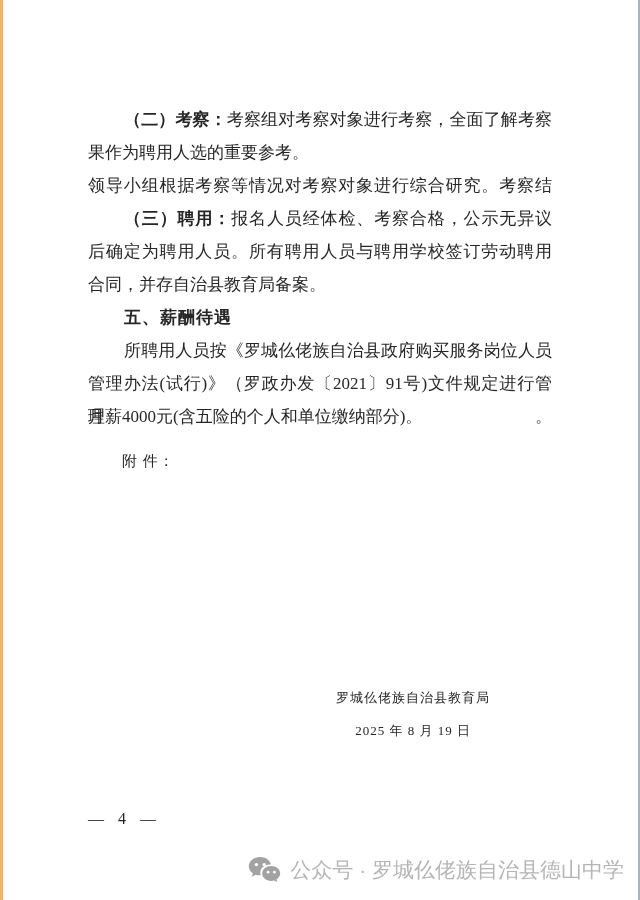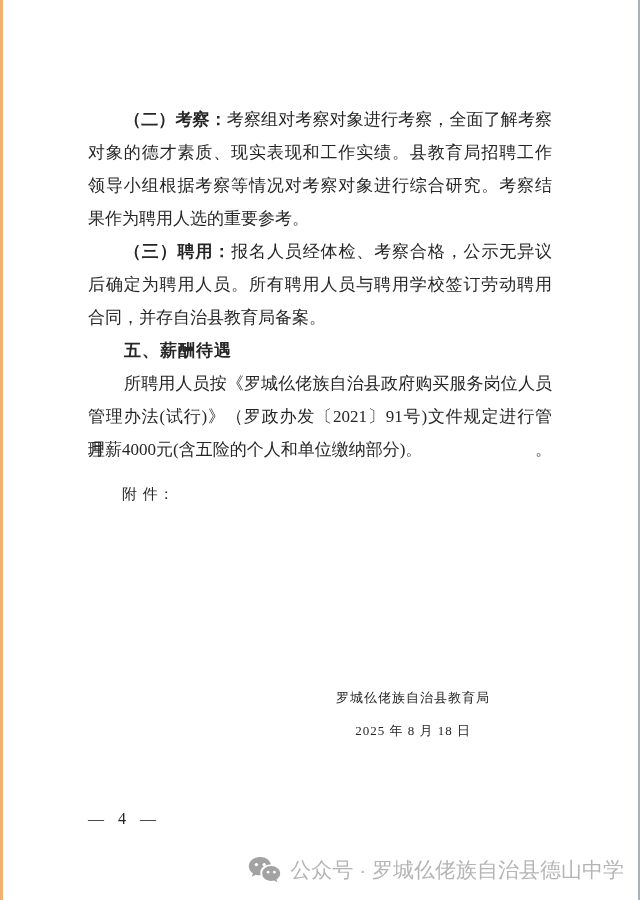--- a/index.html
+++ b/index.html
@@ -76,42 +76,41 @@
 </head>
 <body>
 
 <div class="page">
   <div class="edge-left"></div>
   <div class="edge-right"></div>
 
   <div class="content">
 
     <div class="line just indent"><span class="b">（二）考察：</span><span>考察组对考察对象进行考察，全面了解考察</span></div>
-    <div class="line just">对象的德才素质、现实表现和工作实绩。县教育局招聘工作</div>
+    <div class="line">果作为聘用人选的重要参考。</div>
     <div class="line just">领导小组根据考察等情况对考察对象进行综合研究。考察结</div>
-    <div class="line">果作为聘用人选的重要参考。</div>
 
     <div class="line just indent"><span class="b">（三）聘用：</span><span>报名人员经体检、考察合格，公示无异议</span></div>
     <div class="line just">后确定为聘用人员。所有聘用人员与聘用学校签订劳动聘用</div>
     <div class="line">合同，并存自治县教育局备案。</div>
 
     <div class="line heading indent">五、薪酬待遇</div>
 
     <div class="line just indent">所聘用人员按《罗城仫佬族自治县政府购买服务岗位人员</div>
     <div class="line just">管理办法(试行)》（罗政办发〔2021〕91号)文件规定进行管理。</div>
     <div class="line">月薪4000元(含五险的个人和单位缴纳部分)。</div>
 
     <div class="attachments">
       <div class="att-label">附 件：</div>
     </div>
   </div>
 
   <div class="signature">
     <div class="sig-line">罗城仫佬族自治县教育局</div>
-    <div class="sig-line">2025 年 8 月 18 日</div>
+    <div class="sig-line">2025 年 8 月 19 日</div>
   </div>
 
   <div class="page-number">—  4  —</div>
 
   <div class="watermark">
     <svg class="wm-icon" width="33" height="28" viewBox="0 0 33 28" aria-hidden="true">
       <g fill="#a2a2a2">
         <path d="M12.5 1 C5.8 1 0.8 5.1 0.8 10.2 c0 2.9 1.6 5.4 4.1 7.1 l-1.1 3.5 3.9-2.1 c1.2 0.4 2.5 0.6 3.8 0.6 0.4 0 0.8 0 1.2-0.1 -0.3-0.8-0.4-1.6-0.4-2.5 0-4.6 4.3-8.2 9.5-8.2 0.4 0 0.8 0 1.2 0.1 C21.9 4 17.6 1 12.5 1 Z"></path>
         <path d="M23.2 10.1 c-5 0-9 3.3-9 7.4 0 4.1 4 7.4 9 7.4 1 0 2-0.1 2.9-0.4 l3.2 1.8 -0.9-2.9 c2.3-1.4 3.8-3.5 3.8-5.9 0-4.1-4-7.4-9-7.4 Z"></path>
       </g>

